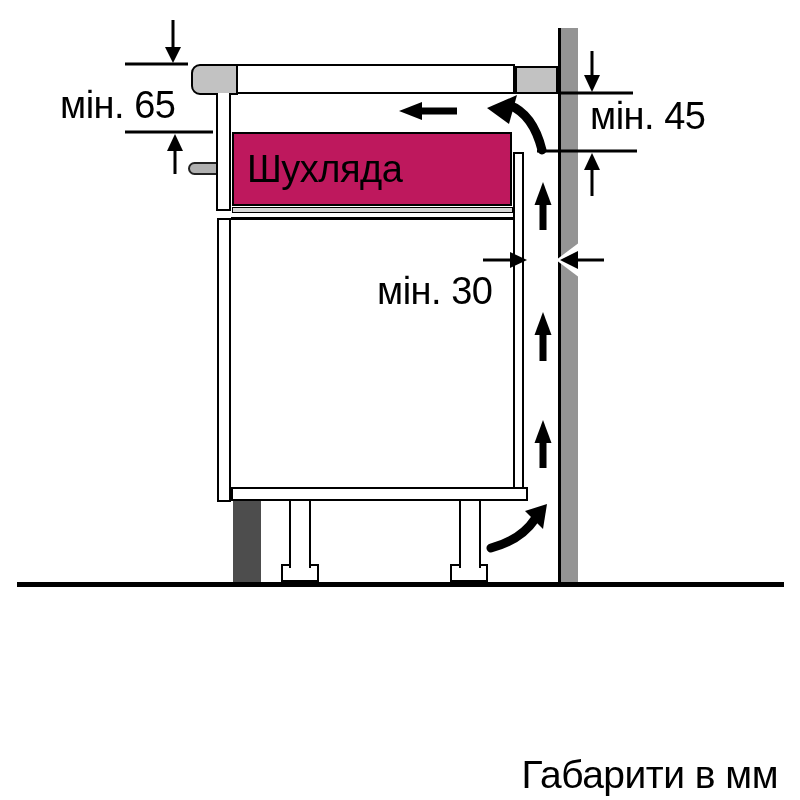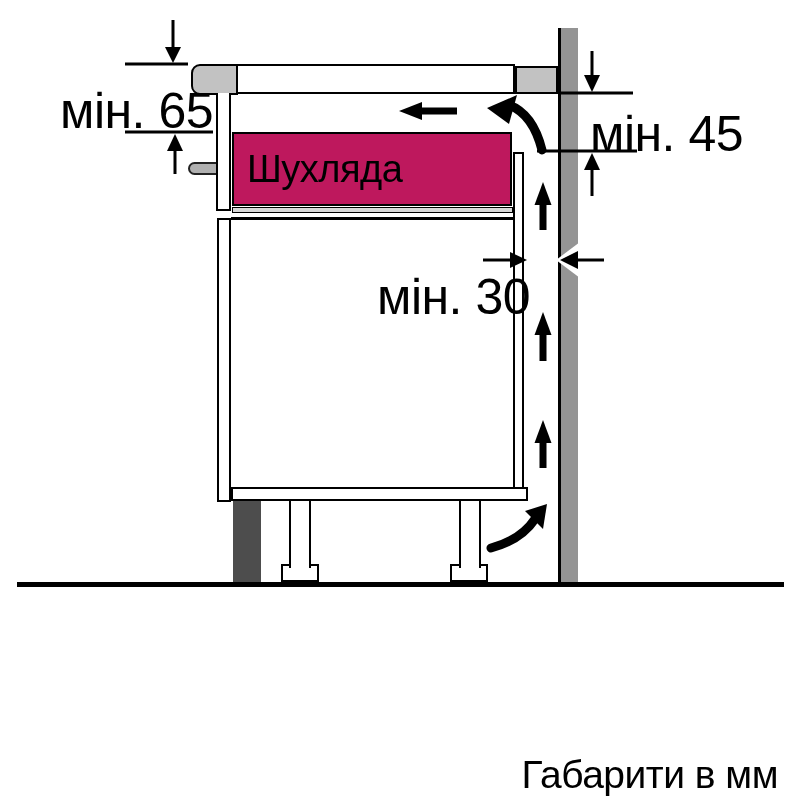--- a/index.html
+++ b/index.html
@@ -3,21 +3,21 @@
 <meta charset="utf-8">
 <style>
   html,body{margin:0;padding:0;background:#fff;}
   #stage{
     position:relative;width:800px;height:800px;background:#ffffff;
     font-family:"Liberation Sans", sans-serif;color:#000;overflow:hidden;
   }
   #stage *{box-sizing:border-box;}
   .abs{position:absolute;}
   .lbl{
-    position:absolute;font-size:50px;line-height:1;letter-spacing:-0.5px;
+    position:absolute;font-size:38px;line-height:1;letter-spacing:-0.5px;
     white-space:nowrap;color:#000;
   }
   
   .wall{left:558px;top:28px;width:20px;height:554px;background:#949494;border-left:3px solid #000;}
   .floor{left:17px;top:582px;width:767px;height:5px;background:#000;}
   .counter-band{left:236px;top:64px;width:279px;height:30px;background:#fff;border:2.5px solid #000;}
   .counter-end{left:515px;top:66px;width:43px;height:28px;background:#c2c2c2;border:2px solid #000;}
   .hob-trim{left:191px;top:64px;width:47px;height:31px;background:#c2c2c2;border:2.5px solid #000;border-radius:9px 0 0 9px;}
   .pin{left:188px;top:162px;width:30px;height:13px;background:#b0b0b0;border:2px solid #222;border-radius:7px 0 0 7px;}
   .front-upper{left:216px;top:93px;width:15px;height:118px;background:#fff;border:2px solid #000;border-top:none;}
@@ -112,16 +112,16 @@
       </g>
 
       <g>
         <path d="M 491 548 Q 521 540 535 519" fill="none" stroke-width="9" stroke-linecap="round"></path>
         <polygon points="547,504 525,511 543,529" stroke="none"></polygon>
       </g>
     </g>
   </svg>
 
   <div class="lbl" style="left:60px;top:86px">мін. 65</div>
-  <div class="lbl" style="left:590px;top:109px">мін. 45</div>
+  <div class="lbl" style="left:590px;top:97px">мін. 45</div>
   <div class="lbl" style="left:377px;top:272px">мін. 30</div>
   <div class="lbl cap" style="right:22px;top:755px">Габарити в мм</div>
 </div>
 
 </body></html>

